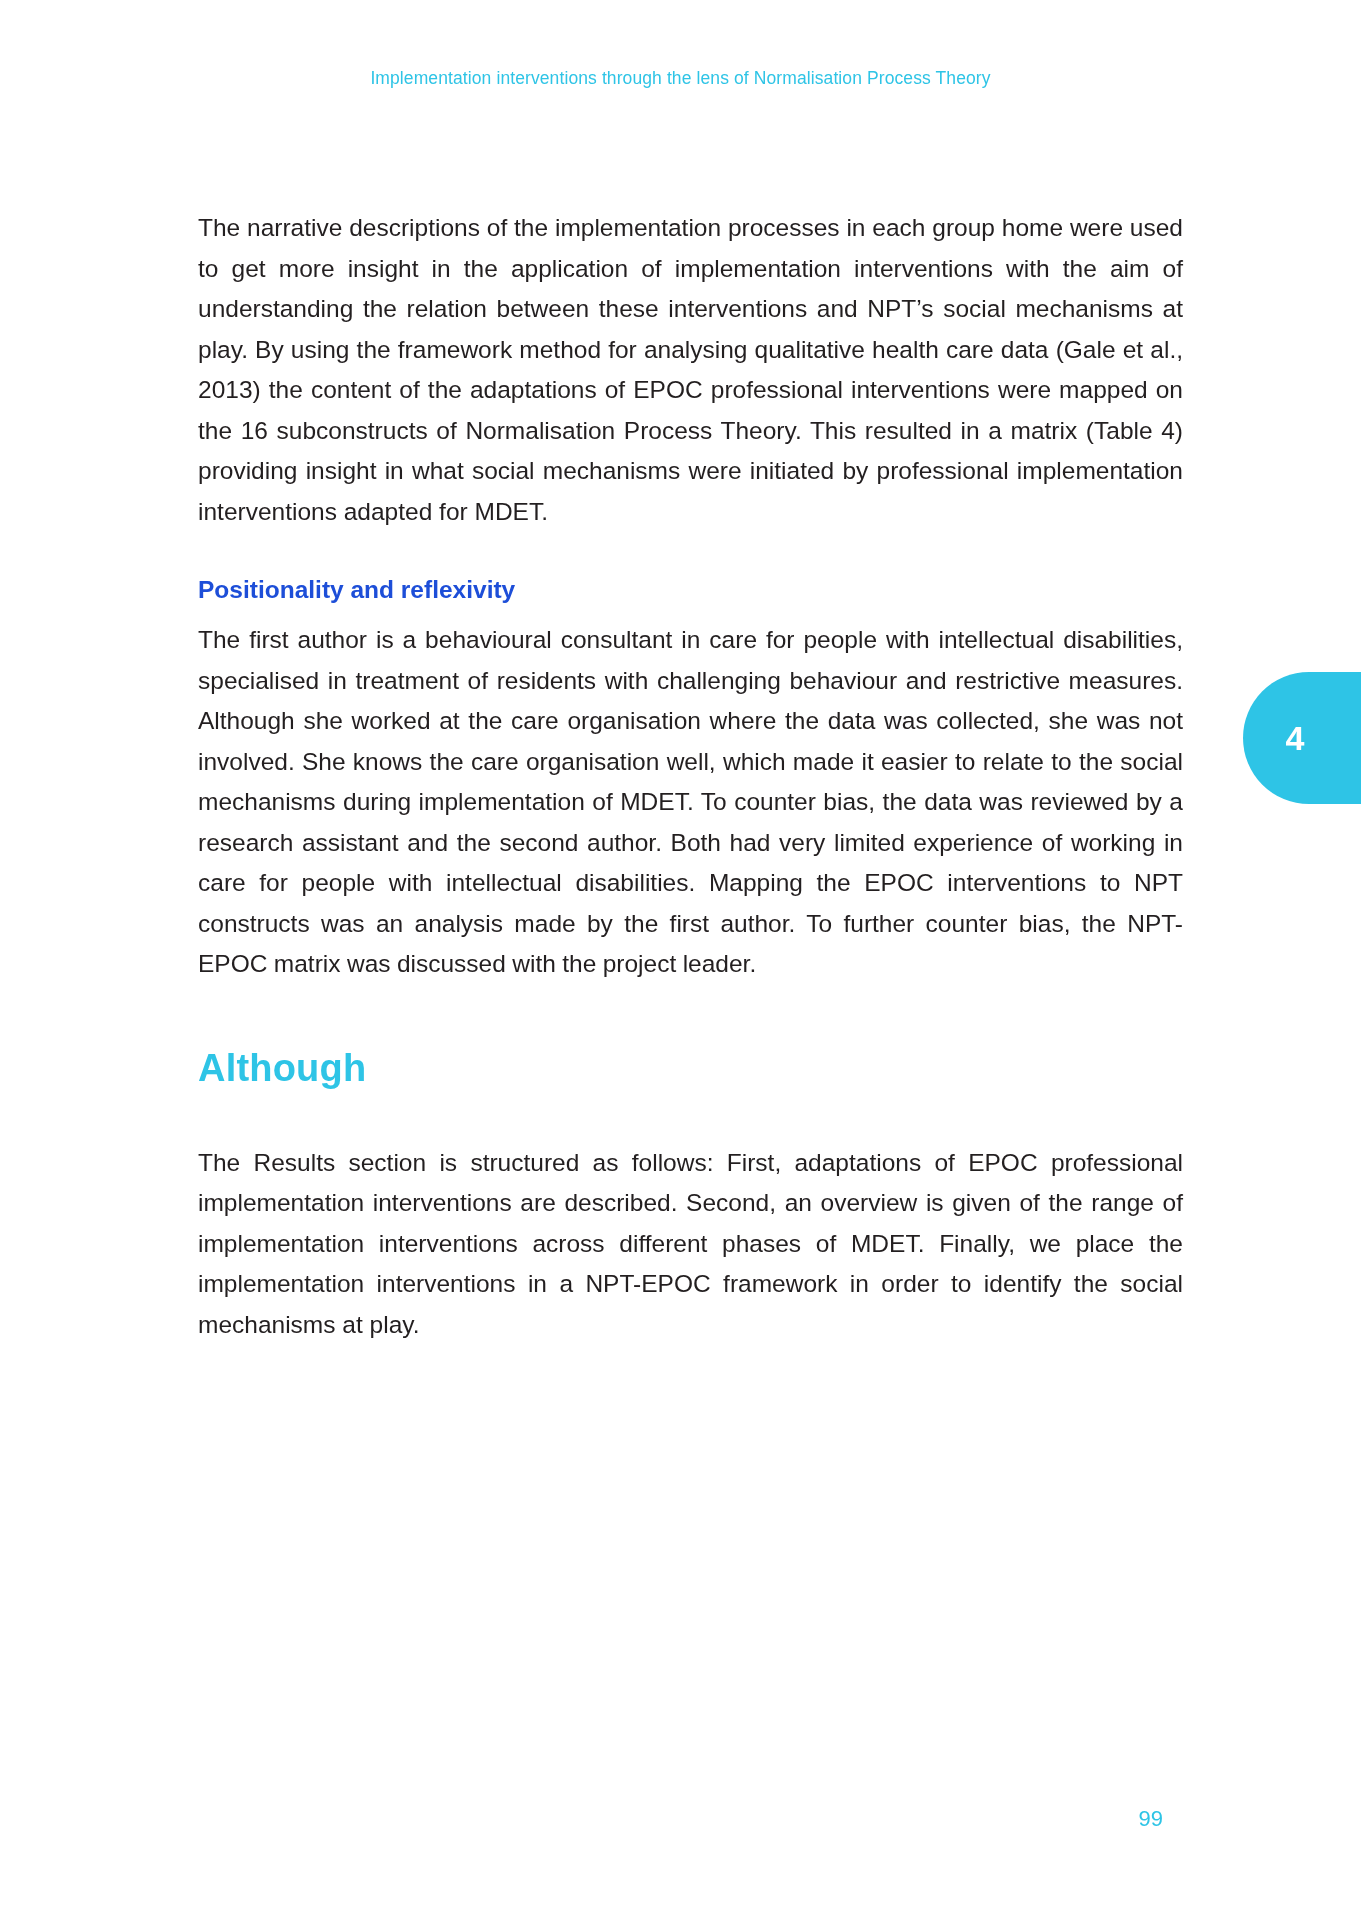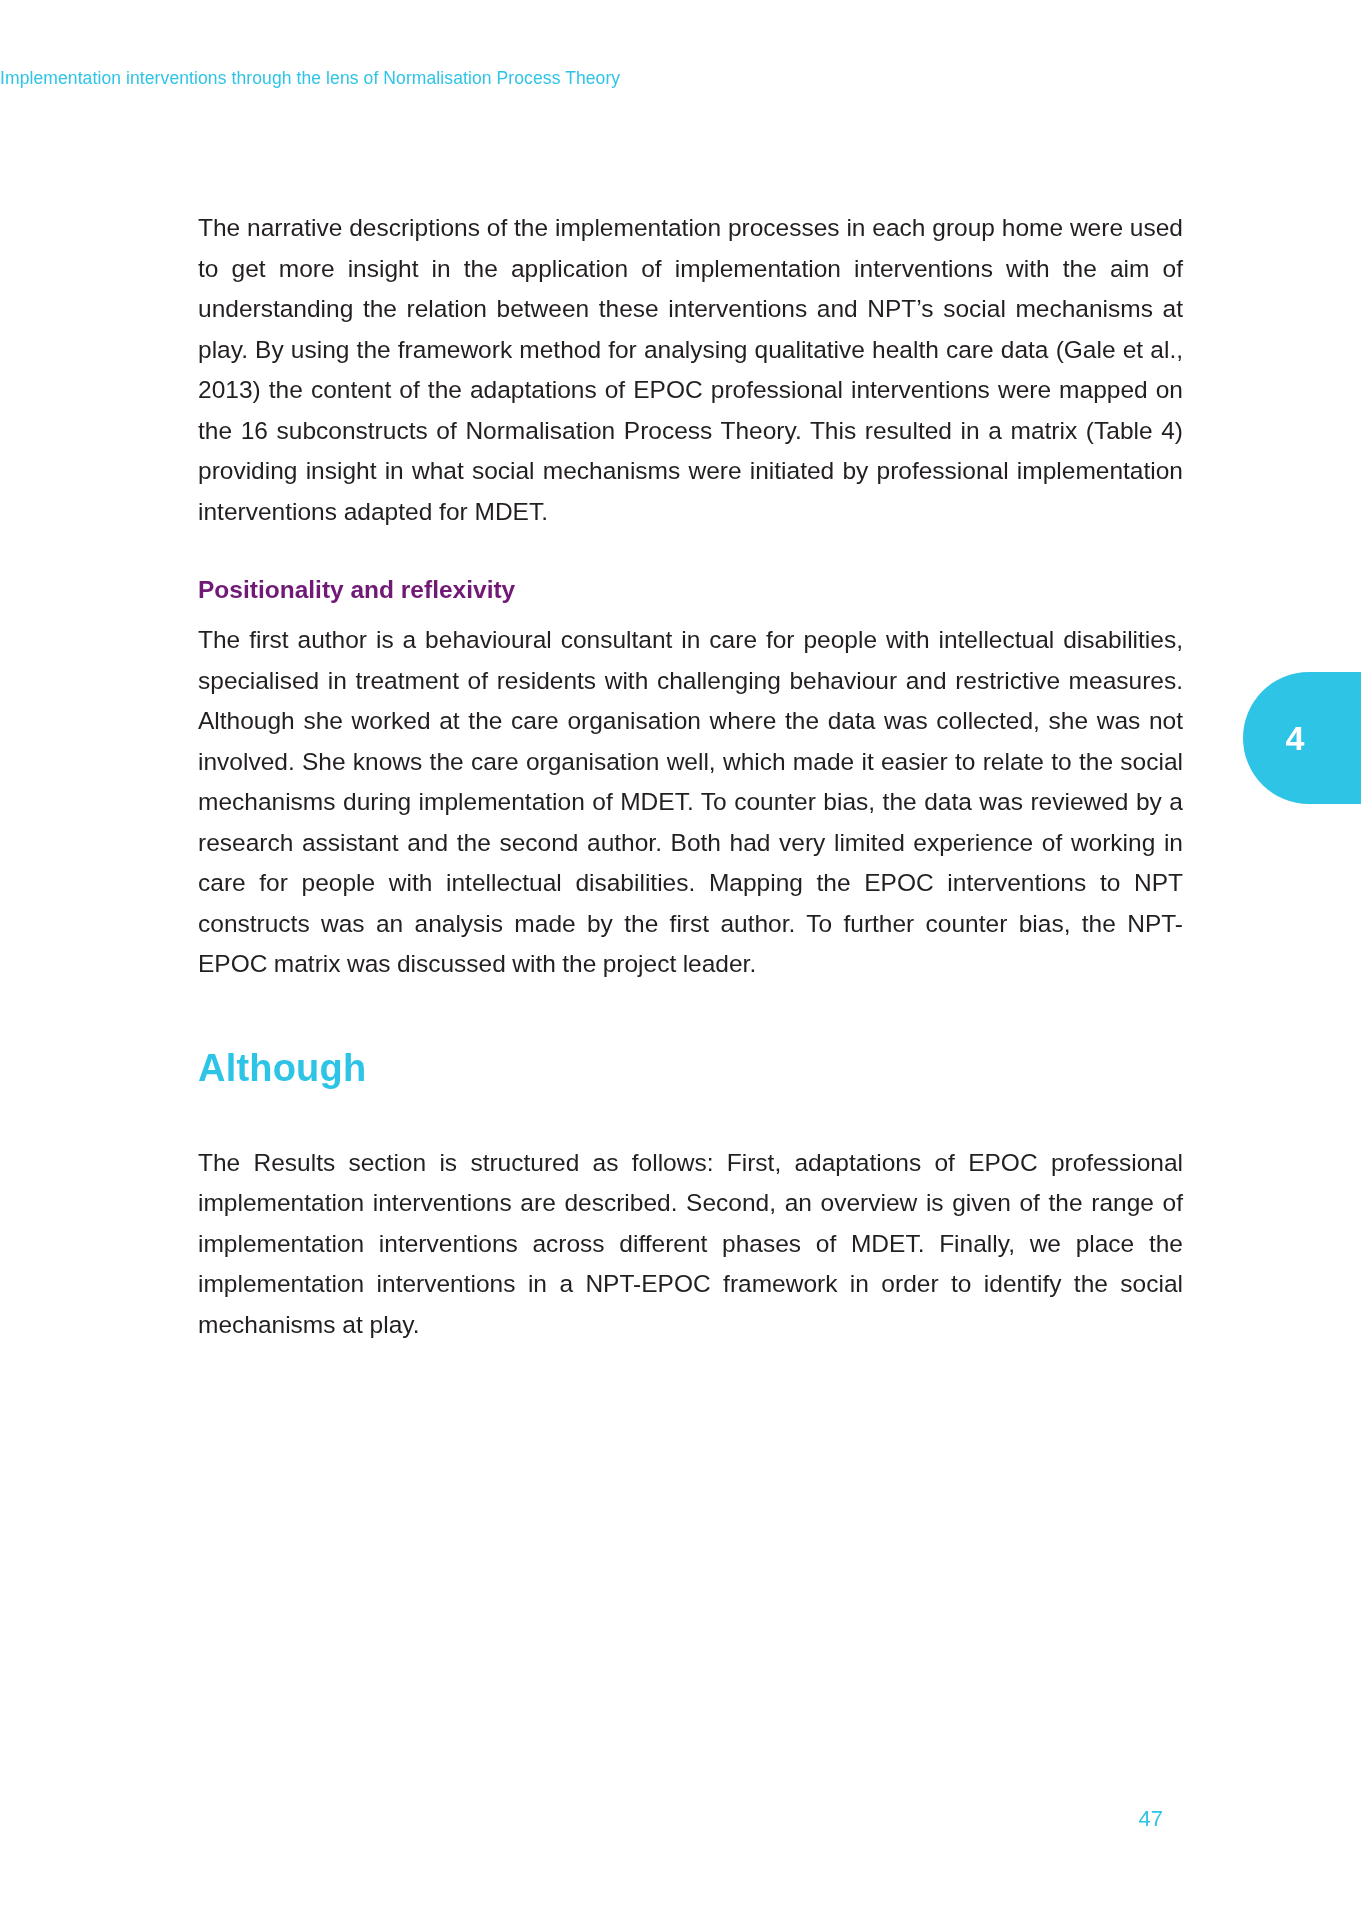--- a/index.html
+++ b/index.html
@@ -17,21 +17,21 @@
     width: 1361px;
     height: 1920px;
     background: #ffffff;
     overflow: hidden;
   }
   .running-head {
     position: absolute;
     top: 68px;
     left: 0;
     width: 1361px;
-    text-align: left;
+    text-align: center;
     font-size: 17.5px;
     color: #2ec4e6;
     letter-spacing: 0.1px;
   }
   .content {
     position: absolute;
     left: 198px;
     top: 196px;
     width: 985px;
   }
@@ -46,21 +46,21 @@
   p.body-text.narrow {
     word-spacing: -0.4px;
   }
   .gap-sm { height: 40px; }
   .gap-lg { height: 60px; }
   h3.sub-head {
     margin: 0;
     font-size: 24.5px;
     line-height: 36px;
     font-weight: bold;
-    color: #701a75;
+    color: #1d4ed8;
   }
   h2.section-head {
     margin: 0;
     font-size: 38px;
     line-height: 46px;
     font-weight: bold;
     color: #2ec4e6;
     letter-spacing: 0.2px;
   }
   
@@ -117,15 +117,15 @@
     <div class="gap-sm"></div>
 
     <p class="body-text">The Results section is structured as follows: First, adaptations of EPOC professional implementation interventions are described. Second, an overview is given of the range of implementation interventions across different phases of MDET. Finally, we place the implementation interventions in a NPT-EPOC framework in order to identify the social mechanisms at play.</p>
 
   </div>
 
   <div class="chapter-tab">
     <span>4</span>
   </div>
 
-  <div class="page-number">47</div>
+  <div class="page-number">99</div>
 
 </div>
 
 </body></html>

